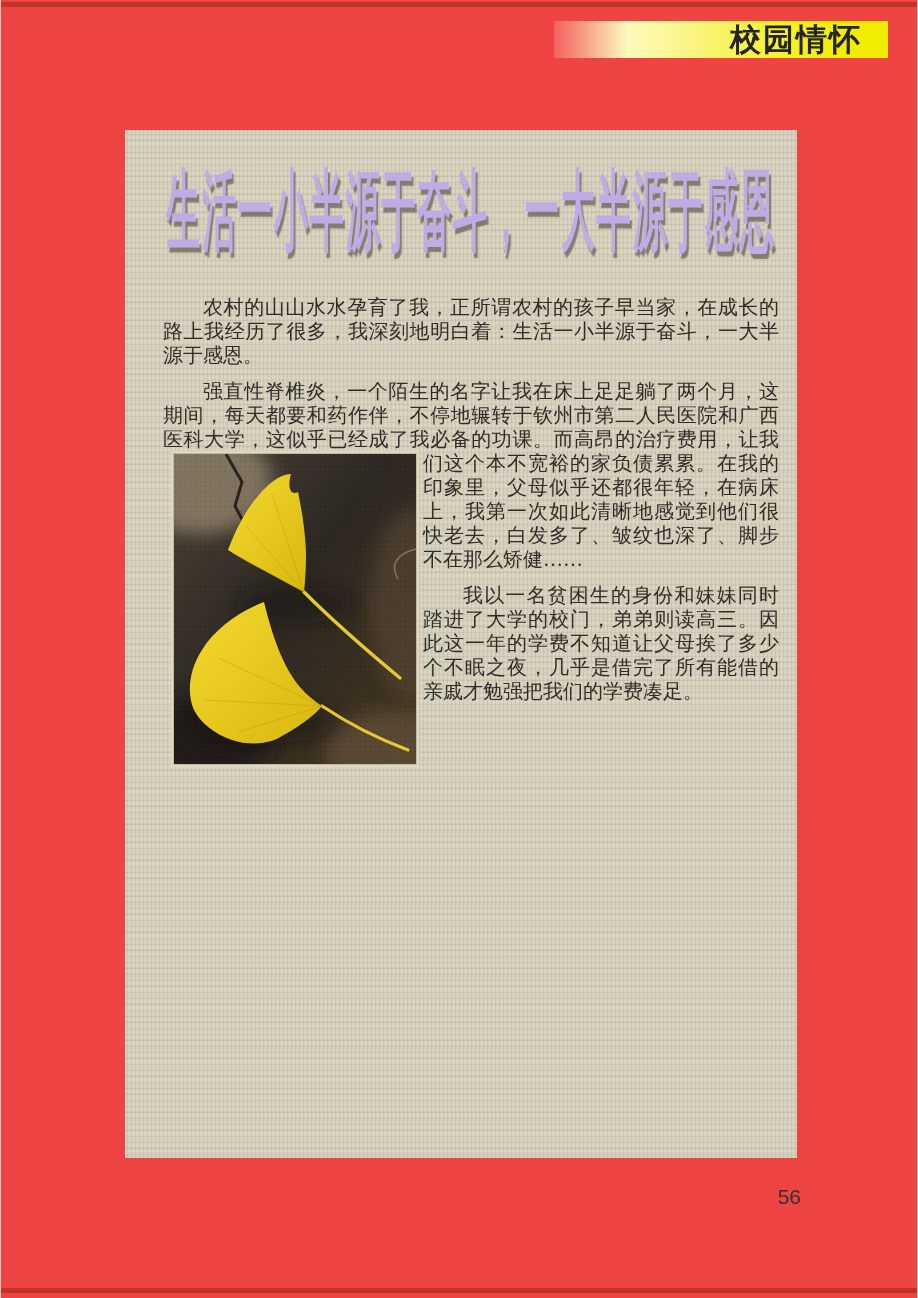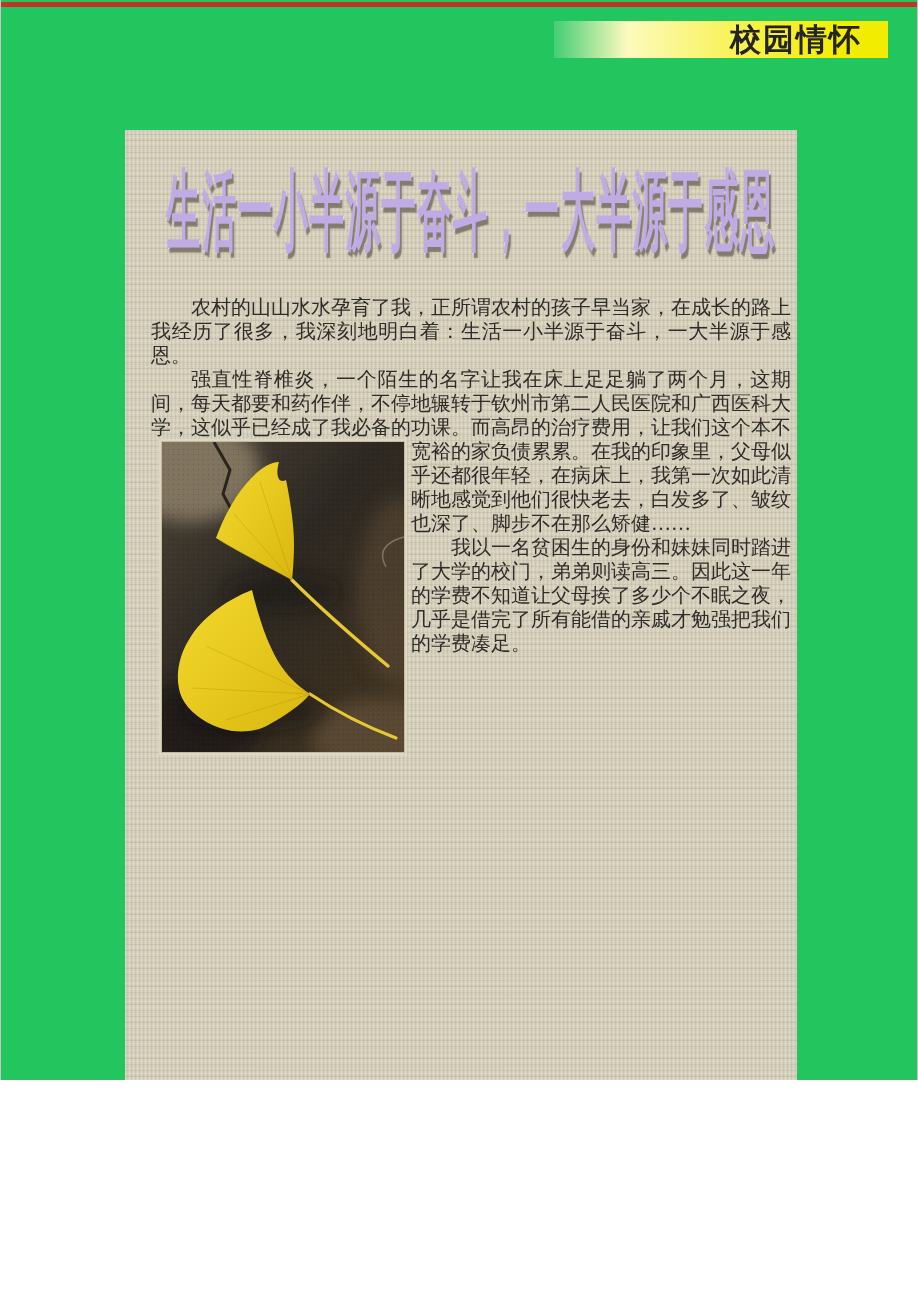--- a/index.html
+++ b/index.html
@@ -1,19 +1,19 @@
 <!DOCTYPE html>
 <html><head>
 <meta charset="utf-8">
 <style>
   html,body{margin:0;padding:0;}
   body{background:#ffffff;font-family:"Liberation Serif","DejaVu Serif",serif;}
   .page{
-    position:relative;width:918px;height:1080px;margin:0 auto;
-    background:#22c55e;overflow:hidden;
+    position:relative;width:918px;height:1298px;margin:0 auto;
+    background:#ef4444;overflow:hidden;
     border-left:1px solid #c6c6c6;border-right:1px solid #c6c6c6;
     box-sizing:border-box;
   }
   .rule{position:absolute;left:0;width:100%;height:5px;background:#c13527;}
   .rule-top{top:2px;}
   .rule-bottom{top:1288px;}
 
   .badge{
     position:absolute;top:21px;right:29px;width:334px;height:37px;
     background:linear-gradient(90deg, rgba(255,255,244,0.15) 0%, #fdfabf 22%, #f8f254 55%, #f3ee00 85%, #f1ec00 100%);
@@ -45,21 +45,21 @@
     font-family:"DejaVu Serif","Liberation Serif",serif;
     font-weight:bold;font-size:88px;line-height:108px;letter-spacing:4px;
     color:#c0abe4;
     text-shadow:5px 5px 2px #837c6e, 1px 1px 0 #efe6ff;
   }
 
   .body-text{
     width:640px;color:#2e2c29;font-size:20px;line-height:24px;
     text-align:justify;
   }
-  .para{margin:0;text-indent:2em;}
+  .para{margin:12px;text-indent:2em;}
 
   .photo-float{
     float:left;width:242px;height:310px;
     margin:2px 6px 8px 10px;
     border:1px solid #c2b99f;
     box-shadow:0 0 0 2px #ded7c2;
     background:#35302a;
   }
   .photo-float svg{display:block;}
 

